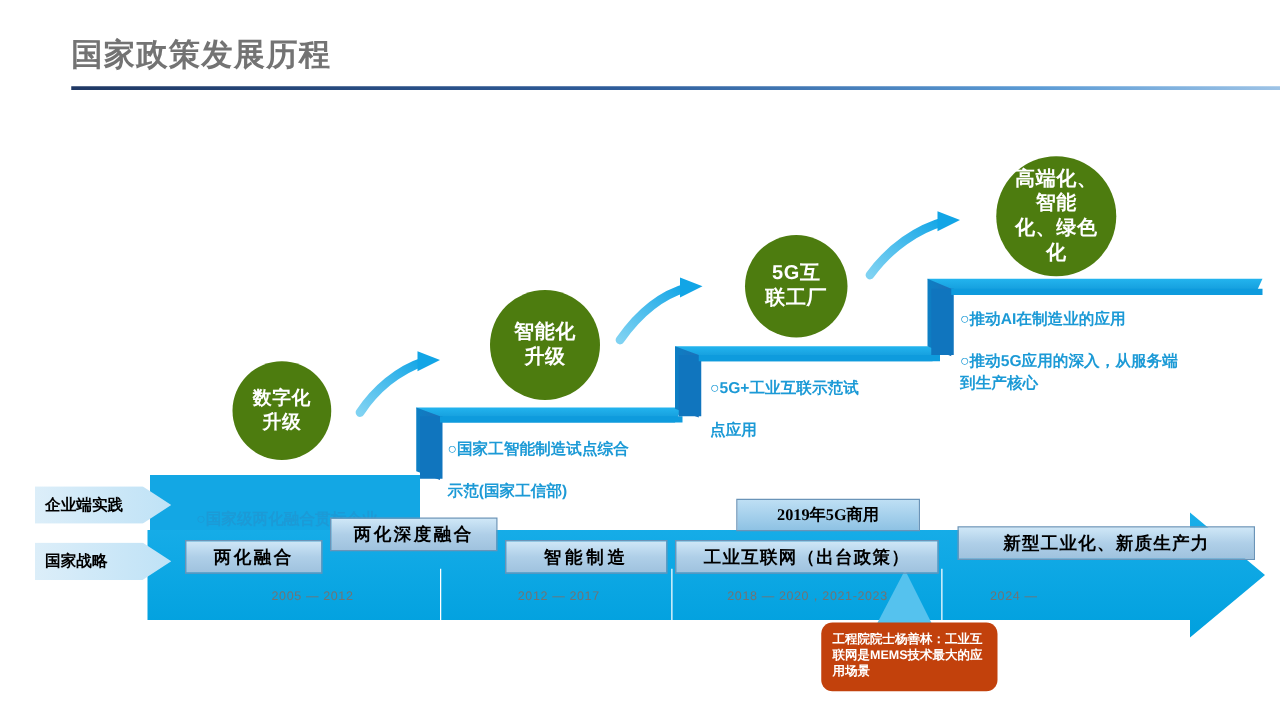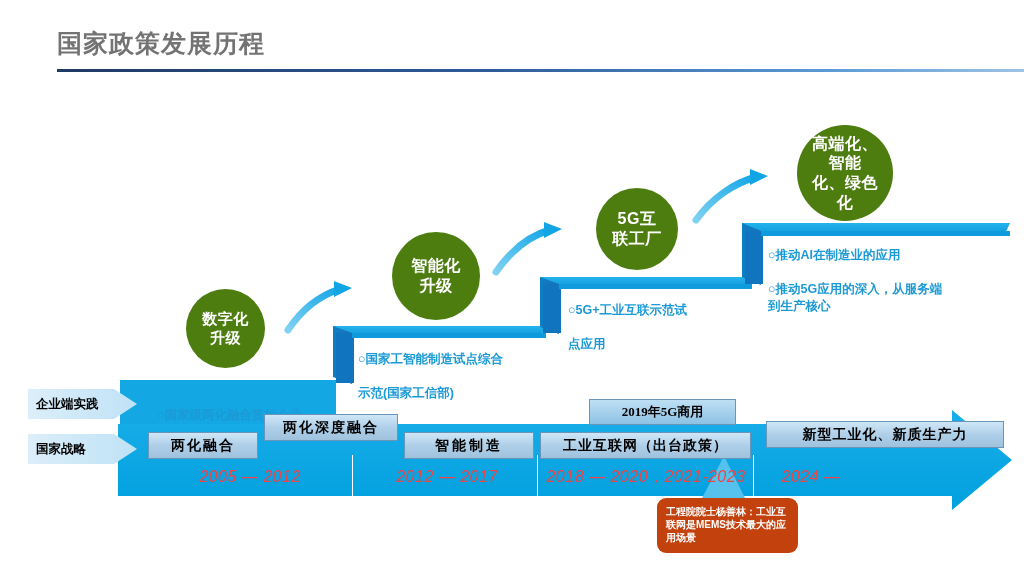--- a/index.html
+++ b/index.html
@@ -71,21 +71,21 @@
     border:1px solid #6A94B8;
     display:flex;align-items:center;justify-content:center;
     font-family:"Liberation Serif","DejaVu Serif",serif;
     font-weight:bold;font-size:14px;color:#000;letter-spacing:2px;
     box-sizing:border-box;
   }
   
   .era{
     position:absolute;height:22px;
     display:flex;align-items:center;justify-content:center;
-    font-size:16px;color:#ef4444;font-weight:normal;letter-spacing:.5px;font-style:italic;
+    font-size:10px;color:#737373;font-weight:normal;letter-spacing:.5px;
   }
   .sep{position:absolute;width:1px;background:#ffffff;}
 
   
   .badge-5g{
     position:absolute;left:589px;top:399px;width:147px;height:26px;
     background:linear-gradient(to bottom,#BEDFF4 0%,#8EC2E4 100%);
     border:1px solid #6A94B8;box-sizing:border-box;
     display:flex;align-items:center;justify-content:center;
     font-size:13px;font-weight:bold;color:#000;

